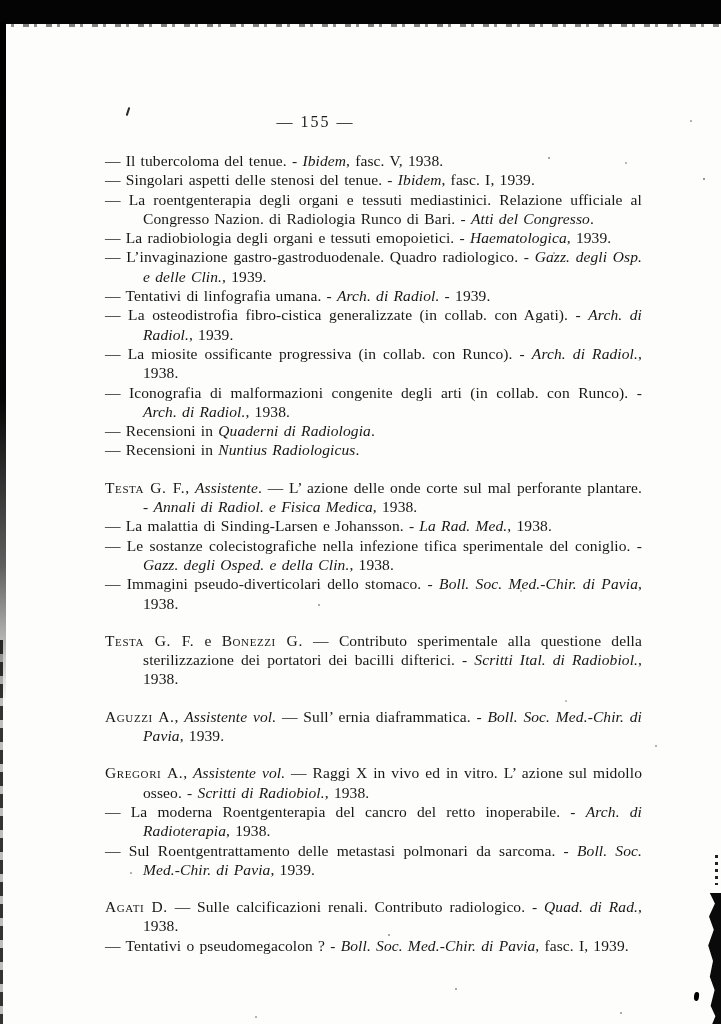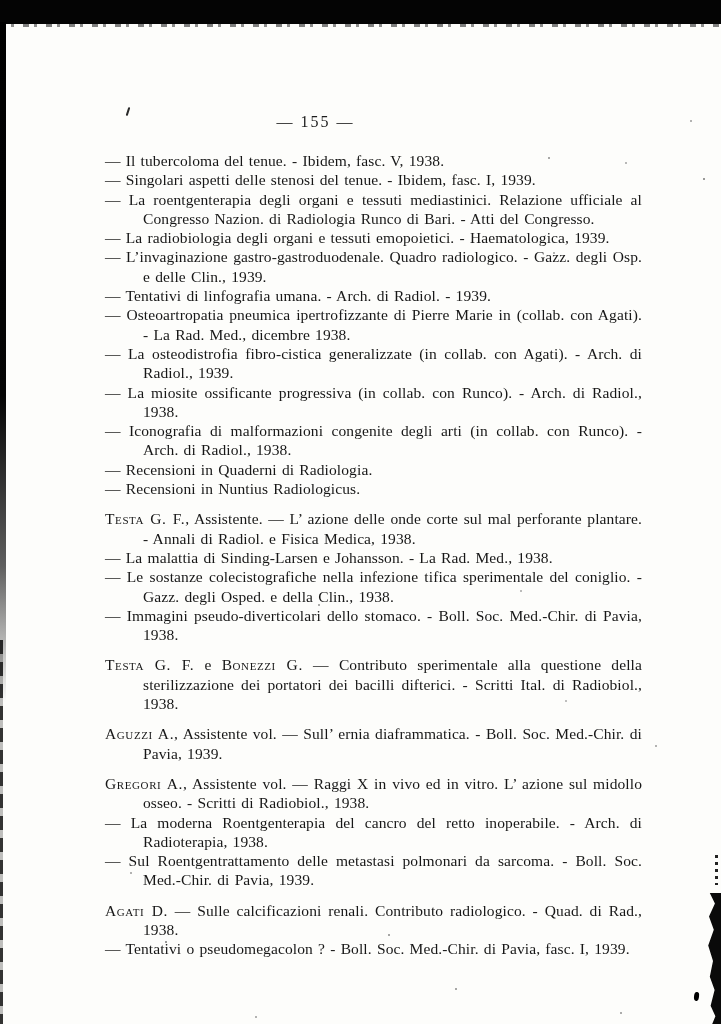--- a/index.html
+++ b/index.html
@@ -58,41 +58,40 @@
     font-size:16px;color:#1c1c1c;letter-spacing:2px;white-space:nowrap;
   }
   
   .content{
     position:absolute;left:105px;top:151px;width:537px;color:#171717;
   }
   .entry{
     font-size:15.5px;line-height:19.3px;text-align:justify;
     padding-left:38px;text-indent:-38px;word-spacing:1.2px;letter-spacing:.1px;
   }
-  .group + .group{margin-top:11px;}
-  .i{}
+  .group + .group{margin-top:18px;}
+  .i{font-style:italic;}
   .sc{font-variant:small-caps;letter-spacing:.6px;}
 </style>
 </head>
 <body>
 
 <div class="page">
   <div class="speckles"></div>
 
   <div class="page-number">— 155 —</div>
 
   <div class="content">
       <div class="group">
         <div class="entry"><span>— Il tubercoloma del tenue. - </span><span class="i">Ibidem</span><span>, fasc. V, 1938.</span></div>
         <div class="entry"><span>— Singolari aspetti delle stenosi del tenue. - </span><span class="i">Ibidem</span><span>, fasc. I, 1939.</span></div>
         <div class="entry"><span>— La roentgenterapia degli organi e tessuti mediastinici. Relazione ufficiale al Congresso Nazion. di Radiologia Runco di Bari. - </span><span class="i">Atti del Congresso</span><span>.</span></div>
         <div class="entry"><span>— La radiobiologia degli organi e tessuti emopoietici. - </span><span class="i">Haematologica</span><span>, 1939.</span></div>
         <div class="entry"><span>— L’invaginazione gastro-gastroduodenale. Quadro radiologico. - </span><span class="i">Gazz. degli Osp. e delle Clin.</span><span>, 1939.</span></div>
         <div class="entry"><span>— Tentativi di linfografia umana. - </span><span class="i">Arch. di Radiol.</span><span> - 1939.</span></div>
-        <div class="entry"><span>— Osteoartropatia pneumica ipertrofizzante di Pierre Marie in (collab. con Agati). - </span><span class="i">La Rad. Med.</span><span>, dicembre 1938.</span></div>
         <div class="entry"><span>— La osteodistrofia fibro-cistica generalizzate (in collab. con Agati). - </span><span class="i">Arch. di Radiol.</span><span>, 1939.</span></div>
         <div class="entry"><span>— La miosite ossificante progressiva (in collab. con Runco). - </span><span class="i">Arch. di Radiol.</span><span>, 1938.</span></div>
         <div class="entry"><span>— Iconografia di malformazioni congenite degli arti (in collab. con Runco). - </span><span class="i">Arch. di Radiol.</span><span>, 1938.</span></div>
         <div class="entry"><span>— Recensioni in </span><span class="i">Quaderni di Radiologia</span><span>.</span></div>
         <div class="entry"><span>— Recensioni in </span><span class="i">Nuntius Radiologicus</span><span>.</span></div>
       </div>
       <div class="group">
         <div class="entry"><span class="sc">Testa G. F.</span><span>, </span><span class="i">Assistente</span><span>. — L’ azione delle onde corte sul mal perforante plantare. - </span><span class="i">Annali di Radiol. e Fisica Medica</span><span>, 1938.</span></div>
         <div class="entry"><span>— La malattia di Sinding-Larsen e Johansson. - </span><span class="i">La Rad. Med.</span><span>, 1938.</span></div>
         <div class="entry"><span>— Le sostanze colecistografiche nella infezione tifica sperimentale del coniglio. - </span><span class="i">Gazz. degli Osped. e della Clin.</span><span>, 1938.</span></div>

